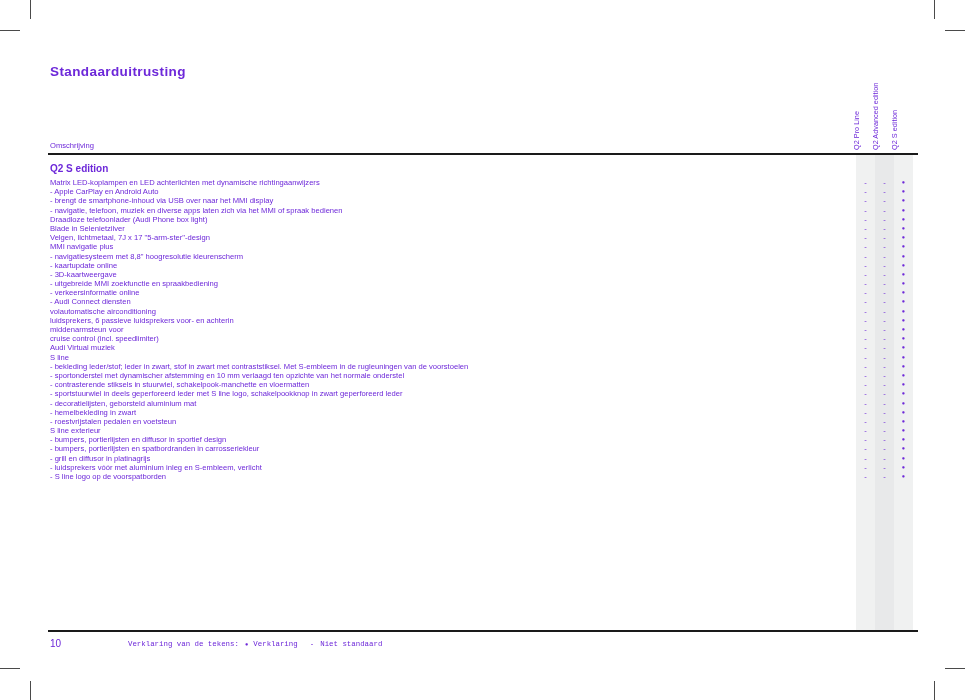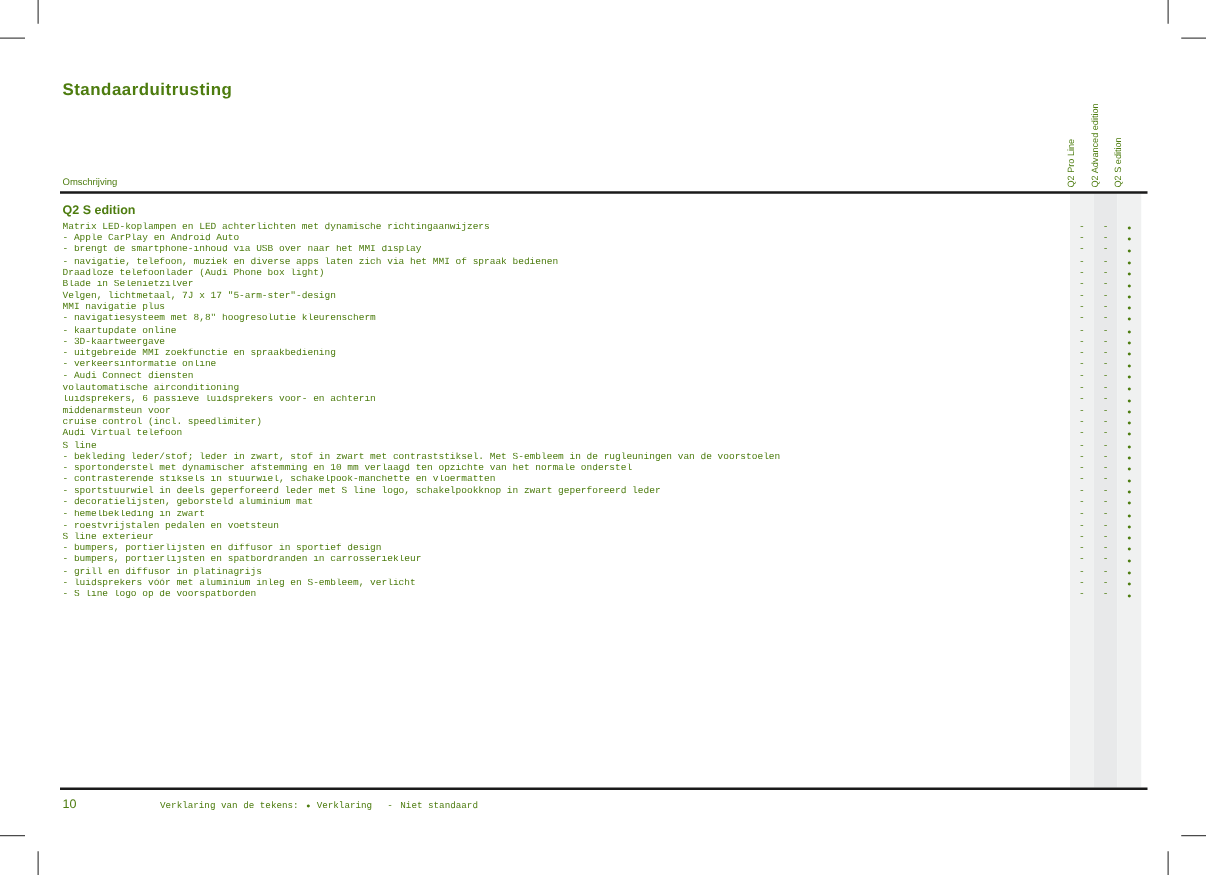--- a/index.html
+++ b/index.html
@@ -1,21 +1,21 @@
 <!DOCTYPE html>
 <html><head>
 <meta charset="utf-8">
 <style>
   html,body { margin:0; padding:0; background:#ffffff; }
   .sheet {
     position:relative;
     width:965px; height:700px;
     background:#ffffff;
     font-family:"Liberation Sans", sans-serif;
-    color:#4d7c0f;
+    color:#6d28d9;
     overflow:hidden;
   }
   
   .mark { position:absolute; background:#4a4a4a; }
   .mark.v { width:1px; height:19px; }
   .mark.h { width:20px; height:1px; }
   .mark.tl-v { left:30px; top:0; }
   .mark.tl-h { left:0;  top:30px; }
   .mark.tr-v { left:934px; top:0; }
   .mark.tr-h { left:945px; top:30px; }
@@ -59,21 +59,21 @@
 
   .section-header {
     position:absolute; left:50px; top:163px;
     font-size:10px; font-weight:bold;
   }
 
   .rows {
     position:absolute; left:48px; top:178px;
     width:870px;
   }
-  .row { display:flex; align-items:flex-end; height:9.2px;font-family:Liberation Mono, monospace; }
+  .row { display:flex; align-items:center; height:9.2px; }
   .row-text {
     flex:1; font-size:7.6px; line-height:9.2px;
     padding-left:2px; white-space:nowrap; overflow:hidden;
   }
   .cell {
     width:19px; text-align:center; flex:0 0 19px;
     font-size:7.6px; line-height:9.2px;
   }
   .cell.dot { font-size:5.5px; }
   .rows-pad { width:5px; flex:0 0 5px; }
@@ -258,21 +258,21 @@
 
     <div class="row">
       <span class="row-text">cruise control (incl. speedlimiter)</span>
       <span class="cell">-</span>
       <span class="cell">-</span>
       <span class="cell dot">●</span>
       <span class="rows-pad"></span>
     </div>
 
     <div class="row">
-      <span class="row-text">Audi Virtual telefoon</span>
+      <span class="row-text">Audi Virtual muziek</span>
       <span class="cell">-</span>
       <span class="cell">-</span>
       <span class="cell dot">●</span>
       <span class="rows-pad"></span>
     </div>
 
     <div class="row">
       <span class="row-text">S line</span>
       <span class="cell">-</span>
       <span class="cell">-</span>

